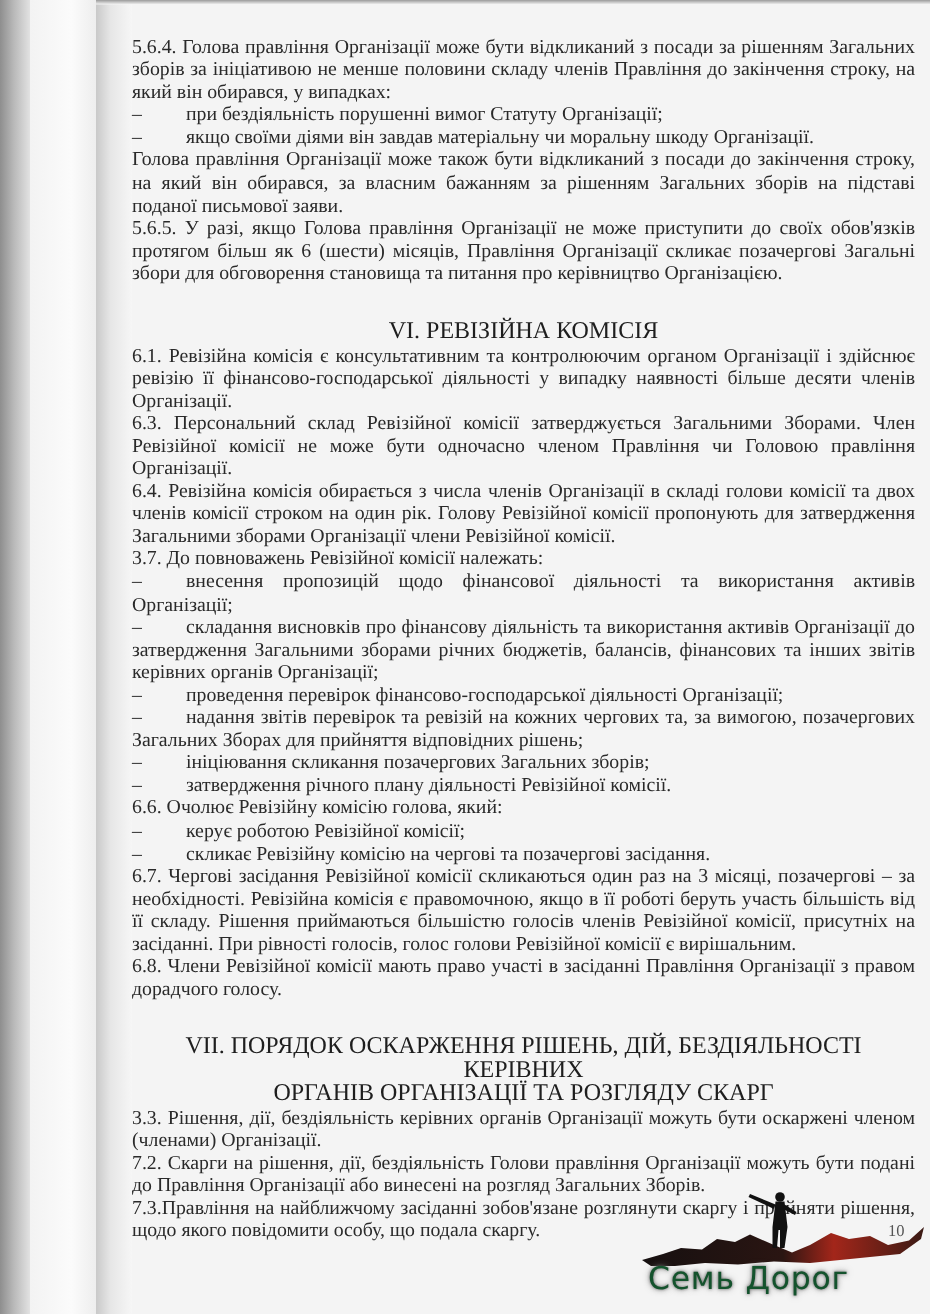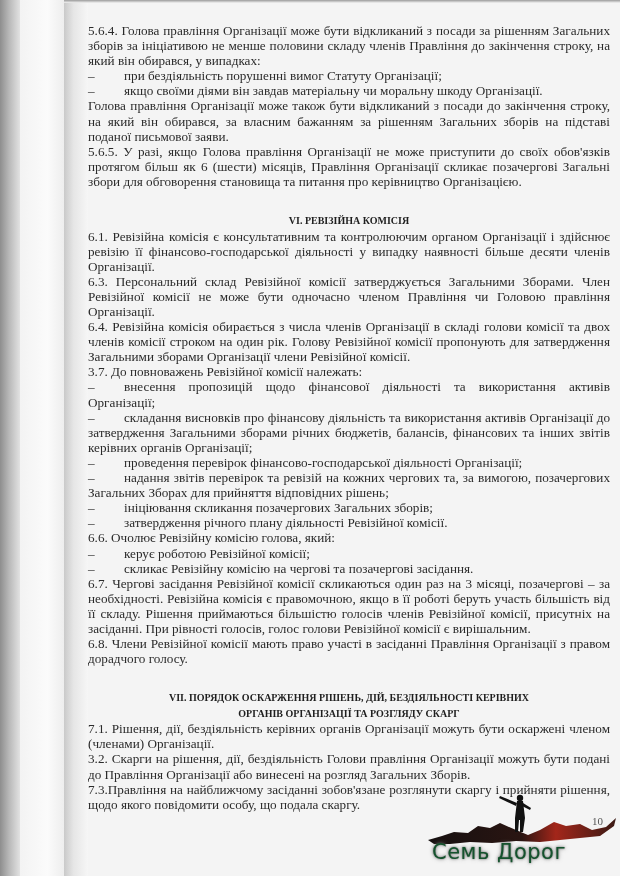--- a/index.html
+++ b/index.html
@@ -29,22 +29,22 @@
     position: absolute; left: 88px; top: 23px; width: 522px;
     font-size: 13.2px; line-height: 15.1px;
   }
   .p { text-align: justify; margin: 0; }
   .bullet { display: flex; margin: 0; text-align: justify; }
   .bullet .dash { width: 36px; flex: none; }
   .bullet .txt { flex: 1; }
   .bullet.wrap { display: block; text-indent: 0; }
   .bullet.wrap .dash { display: inline-block; width: 36px; }
   .heading {
-    text-align: center; font-weight: bold; margin: 0;
-    font-size: 10px; line-height: 15.5px; color: #1e1e1e;
+    text-align: center; font-weight: normal; margin: 0;
+    font-size: 16px; line-height: 15.5px; color: #1e1e1e;
   }
   .gap-md { height: 24px; }
   .footer-logo {
     position: absolute; left: 420px; top: 790px; width: 200px; height: 86px;
   }
   .logo-text {
     position: absolute; left: 432px; top: 840px; font-family: "DejaVu Sans", sans-serif;
     font-weight: normal; font-size: 21px; color: #14532d; letter-spacing: 0.5px;
     text-shadow: 0 0 4px rgba(120,120,120,0.8), 0 0 2px rgba(90,90,90,0.9);
   }
@@ -90,22 +90,22 @@
   <p class="p">6.6.  Очолює Ревізійну комісію голова, який:</p>
   <p class="bullet wrap"><span class="dash">–</span><span>керує роботою Ревізійної комісії;</span></p>
   <p class="bullet wrap"><span class="dash">–</span><span>скликає Ревізійну комісію на чергові та позачергові засідання.</span></p>
 
   <p class="p">6.7. Чергові засідання Ревізійної комісії скликаються один раз на 3 місяці, позачергові – за необхідності. Ревізійна комісія є правомочною, якщо в її роботі беруть участь більшість від її складу. Рішення приймаються більшістю голосів членів Ревізійної комісії, присутніх на засіданні. При рівності голосів, голос голови Ревізійної комісії є вирішальним.</p>
   <p class="p">6.8. Члени Ревізійної комісії мають право участі в засіданні Правління Організації з правом дорадчого голосу.</p>
 
   <div class="gap-md"></div>
   <p class="heading">VII. ПОРЯДОК ОСКАРЖЕННЯ РІШЕНЬ, ДІЙ, БЕЗДІЯЛЬНОСТІ КЕРІВНИХ</p>
   <p class="heading">ОРГАНІВ  ОРГАНІЗАЦІЇ  ТА РОЗГЛЯДУ СКАРГ</p>
-  <p class="p">7.1. Рішення, дії, бездіяльність керівних органів Організації можуть бути оскаржені членом (членами) Організації.</p>
-  <p class="p">3.2. Скарги на рішення, дії, бездіяльність Голови правління Організації можуть бути подані до Правління Організації або винесені на розгляд Загальних Зборів.</p>
+  <p class="p">3.3. Рішення, дії, бездіяльність керівних органів Організації можуть бути оскаржені членом (членами) Організації.</p>
+  <p class="p">7.2. Скарги на рішення, дії, бездіяльність Голови правління Організації можуть бути подані до Правління Організації або винесені на розгляд Загальних Зборів.</p>
   <p class="p">7.3.Правління на найближчому засіданні зобов'язане розглянути скаргу і прийняти рішення, щодо якого повідомити особу, що подала скаргу.</p>
 </div>
 
 <div class="page-number">10</div>
 
 <svg class="footer-logo" viewBox="0 0 200 86" xmlns="http://www.w3.org/2000/svg">
   <defs>
     <linearGradient id="mtn" x1="0" x2="1" y1="0" y2="0">
       <stop offset="0" stop-color="#161010"></stop>
       <stop offset="0.5" stop-color="#2a1512"></stop>

